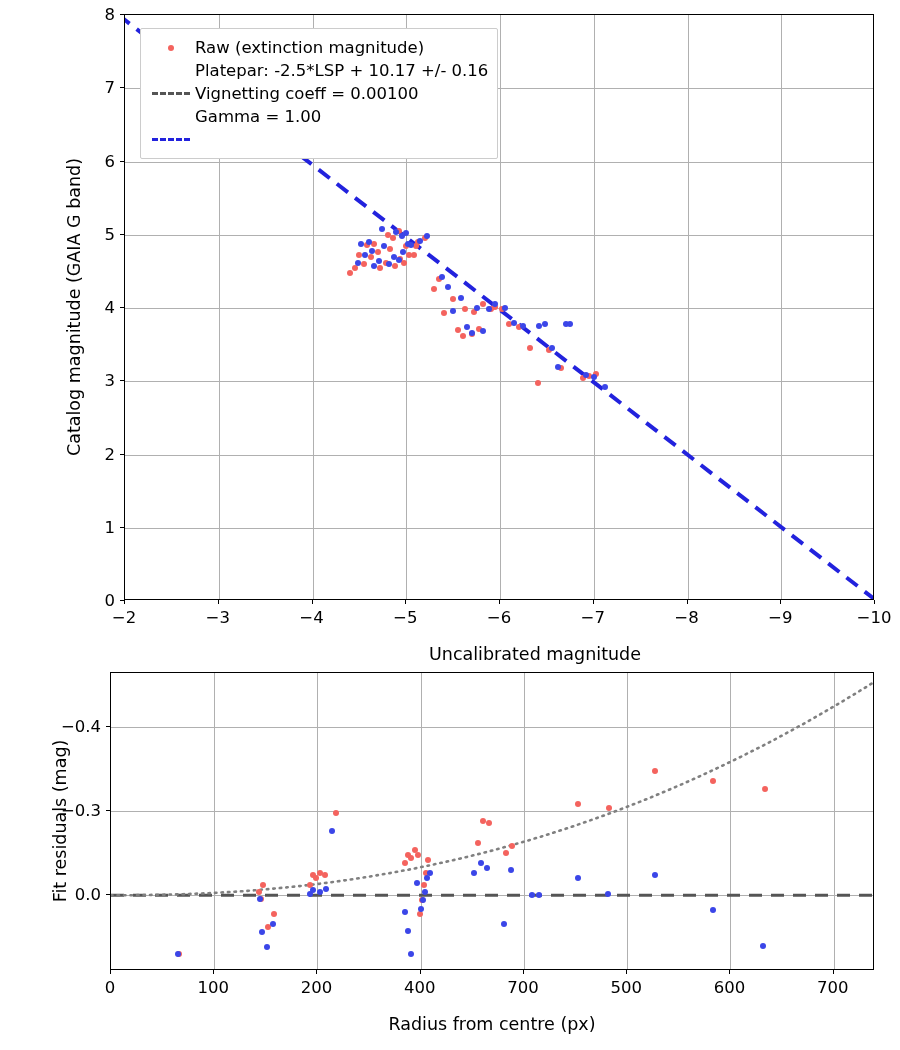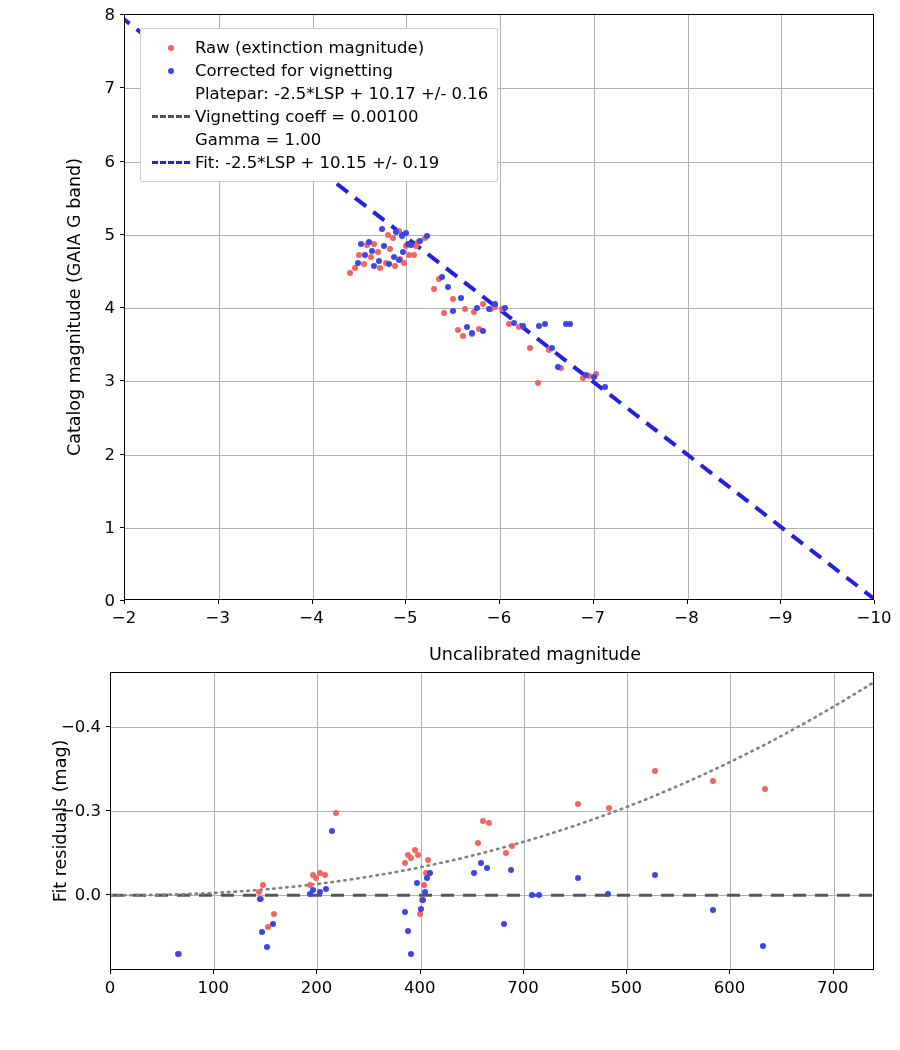--- a/index.html
+++ b/index.html
@@ -289,41 +289,34 @@
       <div class="ticklabel ticklabel-y" style="left: 115px; top: 14px;">8</div>
       <div class="axis-label axis-label-x" style="left: 499px; top: 644px; margin-left: 36px;">Uncalibrated magnitude</div>
       <div class="axis-label axis-label-y" style="left: 64px; top: 307px; transform: rotate(-90deg) translate(-50%, 0px);">Catalog magnitude (GAIA G band)</div>
       <div class="legend" style="left: 140px; top: 28px;">
         <div class="legend-row">
           <div class="legend-marker">
             <div class="legend-dot" style="background: rgb(244, 99, 94);"></div>
           </div>
           <div class="legend-text">Raw (extinction magnitude)</div>
         </div>
-        <div class="legend-row">
-          <div class="legend-marker">
-            <div class="legend-dot" style="background: rgb(59, 70, 232);"></div>
-          </div>
-          <div class="legend-text">Corrected for vignetting</div>
-        </div>
         <div class="legend-row legend-multi" style="height: 69px;">
           <div class="legend-marker">
             <div class="legend-dash" style="border-top-color: rgb(85, 85, 85);"></div>
           </div>
           <div class="legend-text-block">
             <div>Platepar: -2.5*LSP + 10.17 +/- 0.16</div>
             <div>Vignetting coeff = 0.00100</div>
             <div>Gamma = 1.00</div>
           </div>
         </div>
         <div class="legend-row">
           <div class="legend-marker">
             <div class="legend-dash" style="border-top-color: rgb(34, 34, 221);"></div>
           </div>
-          <div class="legend-text">Fit: -2.5*LSP + 10.15 +/- 0.19</div>
         </div>
       </div>
     </div>
 
   <div class="panel" id="panel-bottom" style="left: 0px; top: 0px; width: 900px; height: 1050px;">
       <div class="axes" style="left: 110px; top: 672px; width: 764px; height: 298px;">
         <div class="grid-line grid-v" style="left: 103px; background: rgb(176, 176, 176);"></div>
         <div class="grid-line grid-v" style="left: 206px; background: rgb(176, 176, 176);"></div>
         <div class="grid-line grid-v" style="left: 310px; background: rgb(176, 176, 176);"></div>
         <div class="grid-line grid-v" style="left: 413px; background: rgb(176, 176, 176);"></div>
@@ -416,16 +409,17 @@
       <div class="tick tick-x" style="left: 729px; top: 970px;"></div>
       <div class="ticklabel ticklabel-x" style="left: 729.459px; top: 978px;">600</div>
       <div class="tick tick-x" style="left: 833px; top: 970px;"></div>
       <div class="ticklabel ticklabel-x" style="left: 832.703px; top: 978px;">700</div>
       <div class="tick tick-y" style="left: 106px; top: 726px;"></div>
       <div class="ticklabel ticklabel-y" style="left: 101px; top: 725.876px;">−0.4</div>
       <div class="tick tick-y" style="left: 106px; top: 810px;"></div>
       <div class="ticklabel ticklabel-y" style="left: 101px; top: 810.056px;">−0.3</div>
       <div class="tick tick-y" style="left: 106px; top: 894px;"></div>
       <div class="ticklabel ticklabel-y" style="left: 101px; top: 894.237px;">0.0</div>
+      <div class="axis-label axis-label-x" style="left: 492px; top: 1014px;">Radius from centre (px)</div>
       <div class="axis-label axis-label-y" style="left: 50px; top: 821px; transform: rotate(-90deg) translate(-50%, 0px);">Fit residuals (mag)</div>
     </div>
 
 </div>
 
 </body></html>

